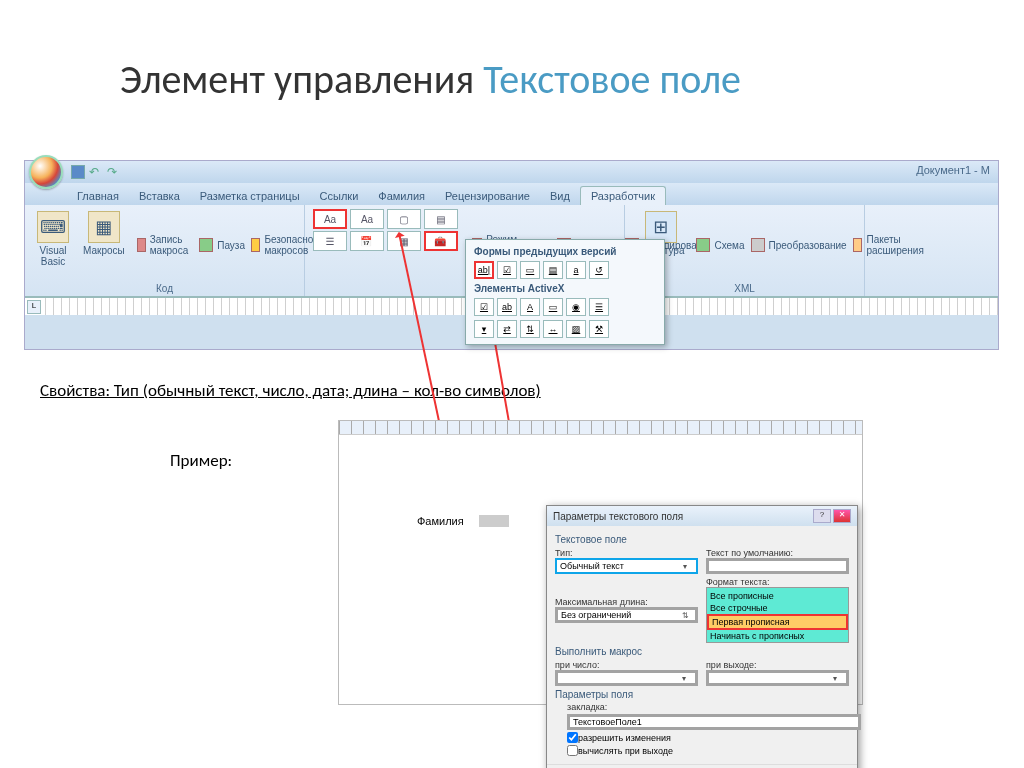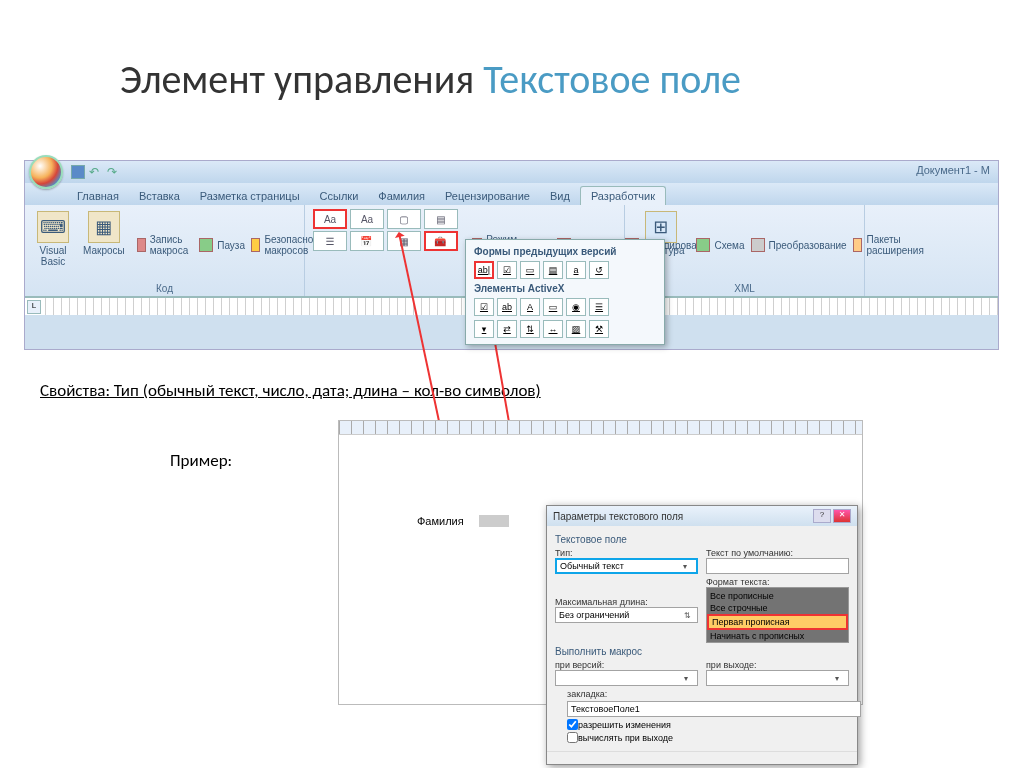--- a/index.html
+++ b/index.html
@@ -68,24 +68,24 @@
   .dialog { position:absolute; right:4px; top:70px; width:312px; background:#f0f0f0; border:1px solid #888; box-shadow:2px 2px 8px rgba(0,0,0,.4); font-size:10px; }
   .dlg-title { background: linear-gradient(#eaf2fb,#cfe0ef); padding:3px 6px; display:flex; justify-content:space-between; align-items:center; font-size:10px; color:#333; }
   .dlg-title-btns { display:flex; gap:2px; }
   .dlg-title-btn { width:18px; height:14px; background:#dde; border:1px solid #aac; font-size:8px; text-align:center; }
   .dlg-title-btn.close { background: linear-gradient(#f5a,#d33); color:#fff; }
   .dlg-body { padding:6px 8px; }
   .dlg-group-lbl { color:#3a5a7a; font-size:10px; margin:2px 0; }
   .dlg-row { display:flex; gap:8px; margin:3px 0; align-items:center; }
   .dlg-col { flex:1; }
   .dlg-field-lbl { font-size:9px; color:#333; }
-  .dlg-input { width:100%; height:16px; background:#fff; border:1px solid #a3a3a3; font-size:9px; padding:1px 3px; display:flex; justify-content:space-between; align-items:center; }
+  .dlg-input { width:100%; height:16px; background:#fff; border:3px solid #a3a3a3; font-size:9px; padding:1px 3px; display:flex; justify-content:space-between; align-items:center; }
   .dlg-input.hl { border:2px solid #0ea5e9; }
   .dlg-dd { width:10px; font-size:8px; color:#555; }
-  .dlg-list { width:100%; background:#737373; border:1px solid #999; font-size:9px; }
+  .dlg-list { width:100%; background:#5eead4; border:1px solid #999; font-size:9px; }
   .dlg-list-item { padding:1px 3px; }
   .dlg-list-item.sel { background:#fc6; border:2px solid #e33; }
   .dlg-check { display:flex; align-items:center; gap:0; font-size:9px; margin:2px 0 2px 12px; }
   .dlg-check input { width:11px; height:11px; }
   .dlg-btns { display:flex; justify-content:flex-end; gap:6px; padding:6px 8px; background:#f0f0f0; border-top:1px solid #ddd; }
 </style>
 </head>
 <body>
 
 <div class="slide-title">
@@ -288,34 +288,35 @@
               <div class="dlg-list-item">Все прописные</div>
               <div class="dlg-list-item">Все строчные</div>
               <div class="dlg-list-item sel">Первая прописная</div>
               <div class="dlg-list-item">Начинать с прописных</div>
             </div>
           </div>
         </div>
         <div class="dlg-group-lbl">Выполнить макрос</div>
         <div class="dlg-row">
           <div class="dlg-col">
-            <div class="dlg-field-lbl">при версий:</div>
+            <div class="dlg-field-lbl">при число:</div>
             <div class="dlg-input">
                 <span></span>
                 <span class="dlg-dd">▾</span>
               </div>
           </div>
           <div class="dlg-col">
             <div class="dlg-field-lbl">при выходе:</div>
             <div class="dlg-input">
                 <span></span>
                 <span class="dlg-dd">▾</span>
               </div>
           </div>
         </div>
+        <div class="dlg-group-lbl">Параметры поля</div>
         <div class="dlg-field-lbl" style="margin-left:12px">закладка:</div>
         <div class="dlg-input" style="margin:2px 12px">
             <span>ТекстовоеПоле1</span>
           </div>
         <label class="dlg-check">
             <input type="checkbox" checked="" style="">
             <span>разрешить изменения</span>
           </label>
         <label class="dlg-check">
             <input type="checkbox" style="">

